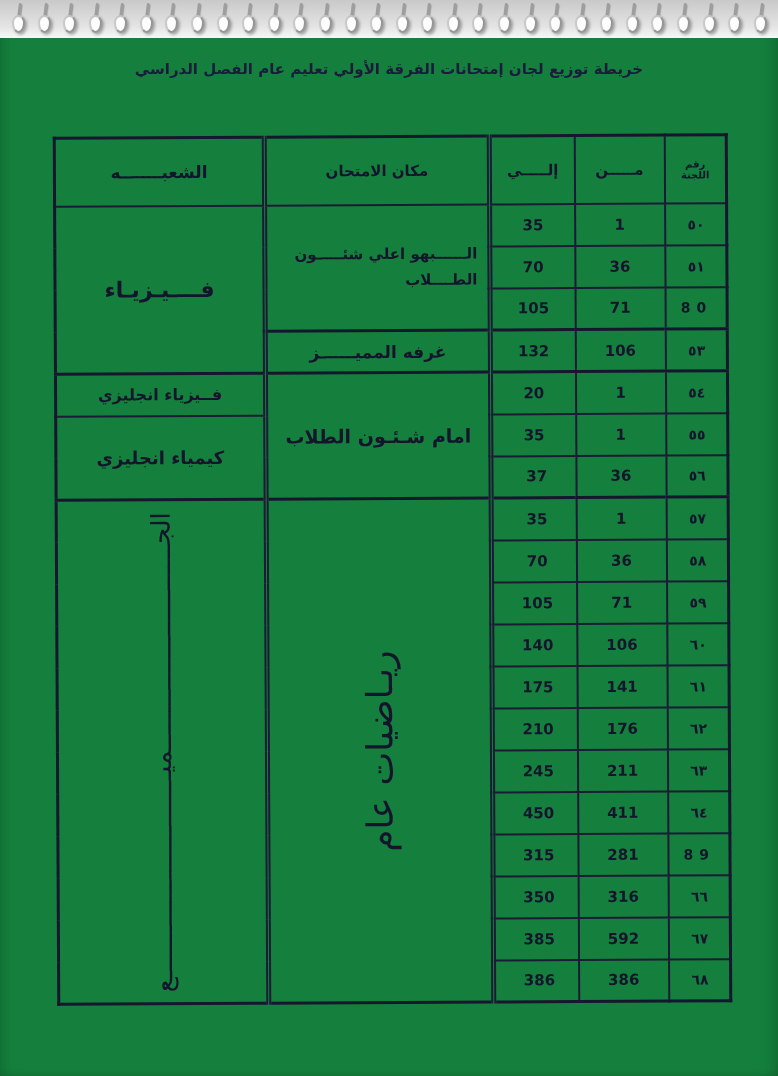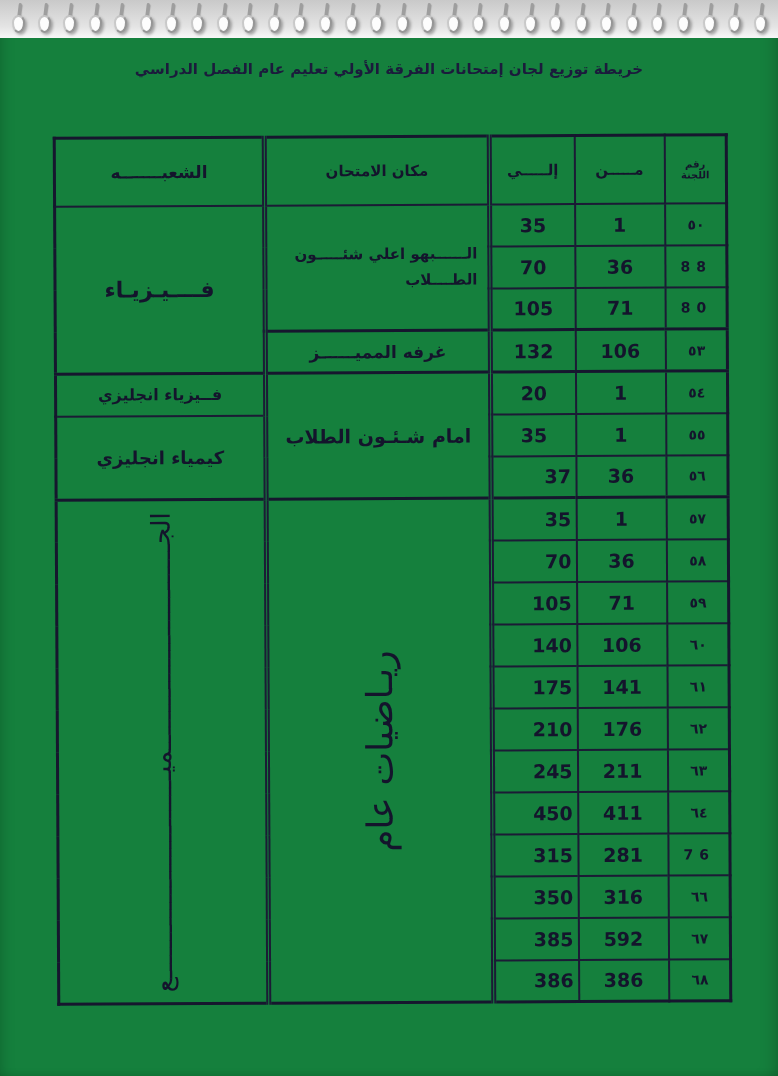--- a/index.html
+++ b/index.html
@@ -27,22 +27,22 @@
   col.c-comm{width:62px;} col.c-from{width:90px;} col.c-to{width:85px;}
   col.c-loc{width:225px;} col.c-sec{width:210px;}
   td,th{border:2px solid #1b1b35;padding:0 4px;vertical-align:middle;text-align:center;
         font-weight:bold;overflow:hidden;}
   table{border:3px solid #16162e;}
   thead tr{height:68px;}
   tbody tr{height:42px;}
   th{font-size:10px;}
   .th-from,.th-to{font-size:15px;}
   .cell-committee{font-size:14px;letter-spacing:6px;padding-right:3px;}
-  .cell-from,.cell-to{font-size:19px;font-family:"DejaVu Sans",sans-serif;}
-  .num-left{text-align:right;padding-left:9px;margin-top:36px;}
+  .cell-from,.cell-to{font-size:15px;font-family:"DejaVu Sans",sans-serif;}
+  .num-left{text-align:center;padding-left:9px;margin-top:36px;}
   .cell-location{border-right:5px double #1b1b35;font-size:15px;}
   .cell-section{border-right:5px double #1b1b35;font-size:17px;}
   .thick-top td{border-top:3px solid #16162e;}
   .loc-lobby{text-align:right;padding:6px 10px;line-height:26px;font-size:15px;}
   .loc-room{font-size:17px;}
   .loc-front{font-size:19px;}
   .sec-physics{font-size:22px;}
   .sec-phys-en{font-size:16px;}
   .sec-chem-en{font-size:18px;}
   .rot-cell{position:relative;}
@@ -112,21 +112,21 @@
     </thead>
     <tbody>
       <tr>
         <td class="cell-committee">٥٠</td>
         <td class="cell-from">1</td>
         <td class="cell-to">35</td>
         <td class="cell-location loc-lobby" rowspan="3">الــــــبهو اعلي شئـــــون الطــــلاب</td>
         <td class="cell-section sec-physics" rowspan="4">فــــيـزيـاء</td>
       </tr>
       <tr>
-        <td class="cell-committee">88</td>
+        <td class="cell-committee">٥١</td>
         <td class="cell-from">36</td>
         <td class="cell-to">70</td>
       </tr>
       <tr>
         <td class="cell-committee">80</td>
         <td class="cell-from">71</td>
         <td class="cell-to">105</td>
       </tr>
       <tr class="thick-top">
         <td class="cell-committee">٥٣</td>
@@ -192,21 +192,21 @@
         <td class="cell-committee">٦٣</td>
         <td class="cell-from">211</td>
         <td class="cell-to num-left">245</td>
       </tr>
       <tr>
         <td class="cell-committee">٦٤</td>
         <td class="cell-from">411</td>
         <td class="cell-to num-left">450</td>
       </tr>
       <tr>
-        <td class="cell-committee">76</td>
+        <td class="cell-committee">89</td>
         <td class="cell-from">281</td>
         <td class="cell-to num-left">315</td>
       </tr>
       <tr>
         <td class="cell-committee">٦٦</td>
         <td class="cell-from">316</td>
         <td class="cell-to num-left">350</td>
       </tr>
       <tr>
         <td class="cell-committee">٦٧</td>

